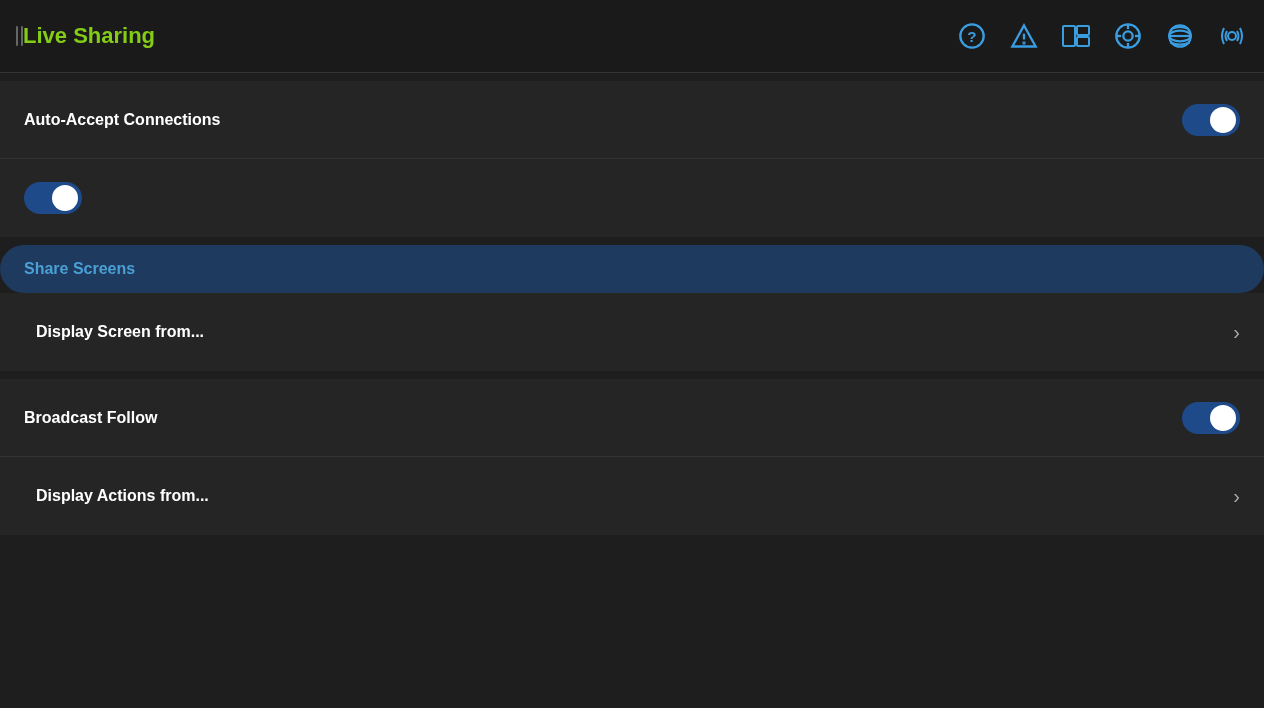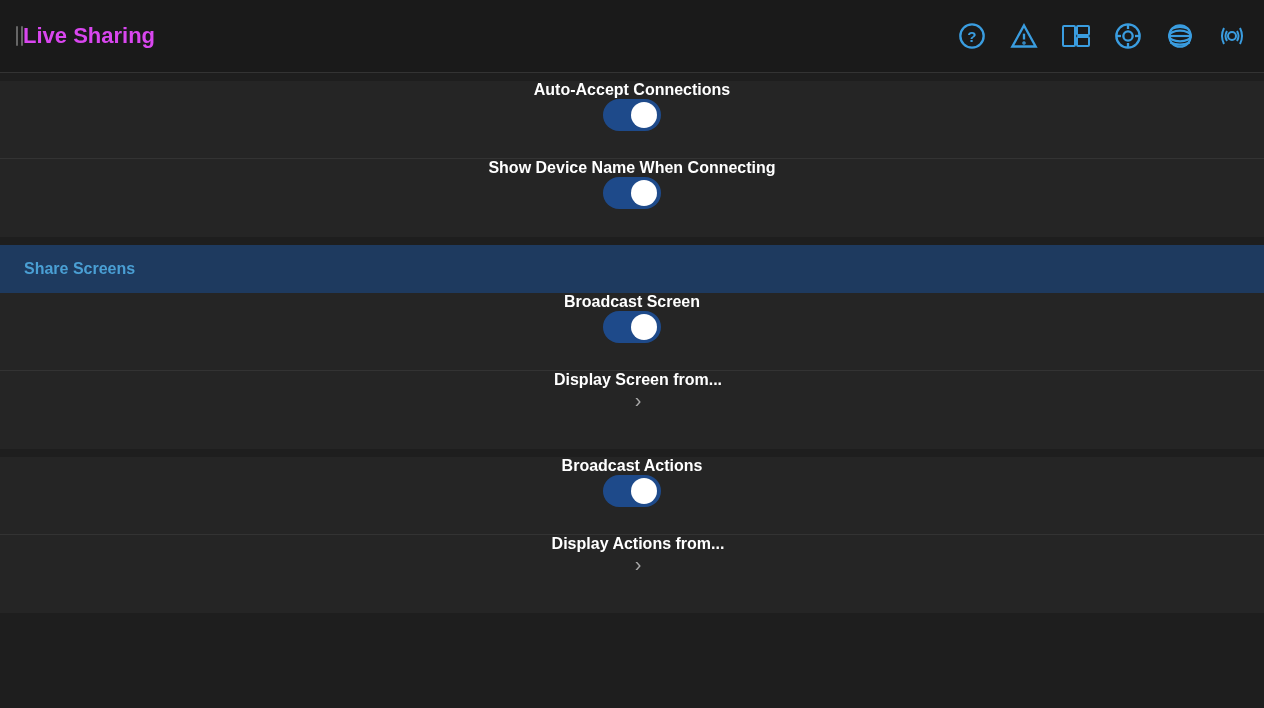--- a/index.html
+++ b/index.html
@@ -35,21 +35,21 @@
     .drag-line-v {
       width: 2px;
       height: 20px;
       background: #666;
       border-radius: 1px;
     }
 
     .header-title {
       font-size: 22px;
       font-weight: bold;
-      color: #d946ef;
+      color: #84cc16;
       flex: 1;
     }
 
     .header-icons {
       display: flex;
       align-items: center;
       gap: 20px;
     }
 
     .header-icon {
@@ -77,43 +77,44 @@
 
     
     .settings-group {
       background-color: #252525;
       margin-bottom: 8px;
     }
 
     .settings-row {
       display: flex;
       align-items: center;
+      justify-content: space-between;
       padding: 0 24px;
       height: 78px;
       border-bottom: 1px solid #333;
-      flex-direction: column;
     }
 
     .settings-row:last-child {
       border-bottom: none;
     }
 
     .settings-row-label {
       font-size: 16px;
       font-weight: 600;
       color: #ffffff;
     }
 
     
     .section-header {
       background-color: #1e3a5f;
       padding: 10px 24px;
       height: 48px;
       display: flex;
       align-items: center;
+      border-radius: 24px;
     }
 
     .section-header-label {
       font-size: 16px;
       font-weight: 600;
       color: #4a9fd4;
     }
 
     
     .toggle {
@@ -226,49 +227,42 @@
 <div class="content">
 
   <div class="settings-group settings-group-top">
     <div class="settings-row">
       <span class="settings-row-label">Auto-Accept Connections</span>
       <div class="toggle on">
         <div class="toggle-knob"></div>
       </div>
     </div>
     <div class="settings-row">
-      <span class="settings-row-label">Show Device Name When Connecting</span>
       <div class="toggle on">
         <div class="toggle-knob"></div>
       </div>
     </div>
   </div>
 
   <div class="section-header">
     <span class="section-header-label">Share Screens</span>
   </div>
   <div class="settings-group">
+    <div class="settings-row nav-row">
+      <span class="settings-row-label">Display Screen from...</span>
+      <span class="chevron">›</span>
+    </div>
+  </div>
+
+  <div class="settings-group">
     <div class="settings-row">
-      <span class="settings-row-label">Broadcast Screen</span>
+      <span class="settings-row-label">Broadcast Follow</span>
       <div class="toggle on">
         <div class="toggle-knob"></div>
       </div>
     </div>
     <div class="settings-row nav-row">
-      <span class="settings-row-label">Display Screen from...</span>
-      <span class="chevron">›</span>
-    </div>
-  </div>
-
-  <div class="settings-group">
-    <div class="settings-row">
-      <span class="settings-row-label">Broadcast Actions</span>
-      <div class="toggle on">
-        <div class="toggle-knob"></div>
-      </div>
-    </div>
-    <div class="settings-row nav-row">
       <span class="settings-row-label">Display Actions from...</span>
       <span class="chevron">›</span>
     </div>
   </div>
 
 </div>
 
 </body></html>

